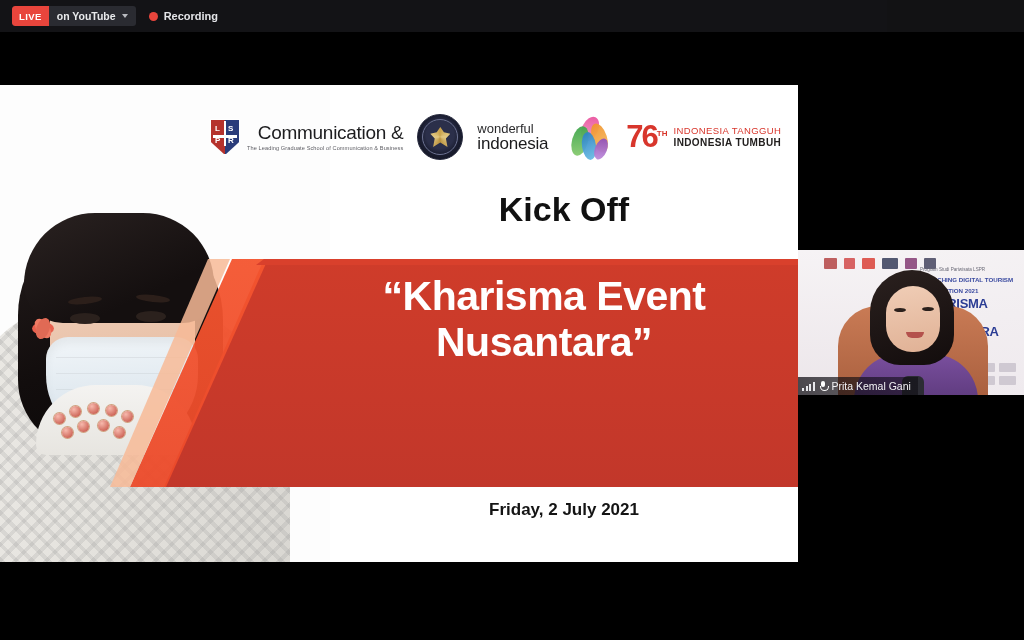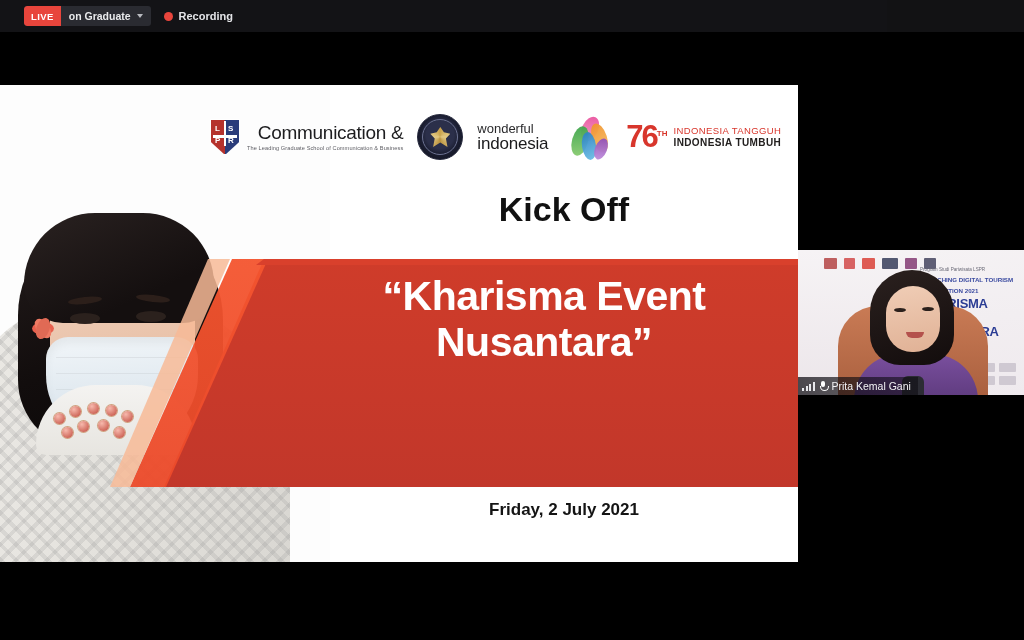--- a/index.html
+++ b/index.html
@@ -7,21 +7,21 @@
     width: 1024px; height: 640px;
     background: #111113;
     font-family: "Liberation Sans", sans-serif;
     overflow: hidden;
   }
   #app { position: relative; width: 1024px; height: 640px; background: #121214; }
 
   
   .topbar {
     position: absolute; left: 0; top: 0; width: 887px; height: 32px;
-    background: #131316; display: flex; align-items: center; padding-left: 24px;
+    background: #131316; display: flex; align-items: center; padding-left: 12px;
   }
   .live-group {
     display: flex; align-items: center; height: 20px;
     border-radius: 3px; overflow: hidden; background: #2a2b31;
   }
   .live-badge {
     background: #e8453c; color: #fff; font-size: 9.5px; font-weight: bold;
     letter-spacing: 0.4px; padding: 0 7px; height: 20px;
     display: flex; align-items: center; border-radius: 3px 0 0 3px;
   }
@@ -242,21 +242,21 @@
   .thumb-name { color: #f2f2f4; font-size: 10.5px; white-space: nowrap; }
 </style>
 </head>
 <body>
 
 <div id="app">
 
   <div class="topbar">
     <div class="live-group">
       <div class="live-badge">LIVE</div>
-      <div class="live-dest">on Graduate</div>
+      <div class="live-dest">on YouTube</div>
       <div class="caret"></div>
     </div>
     <div class="rec-group">
       <div class="rec-dot"></div>
       <div class="rec-label">Recording</div>
     </div>
   </div>
 
   <div class="stage">
 

